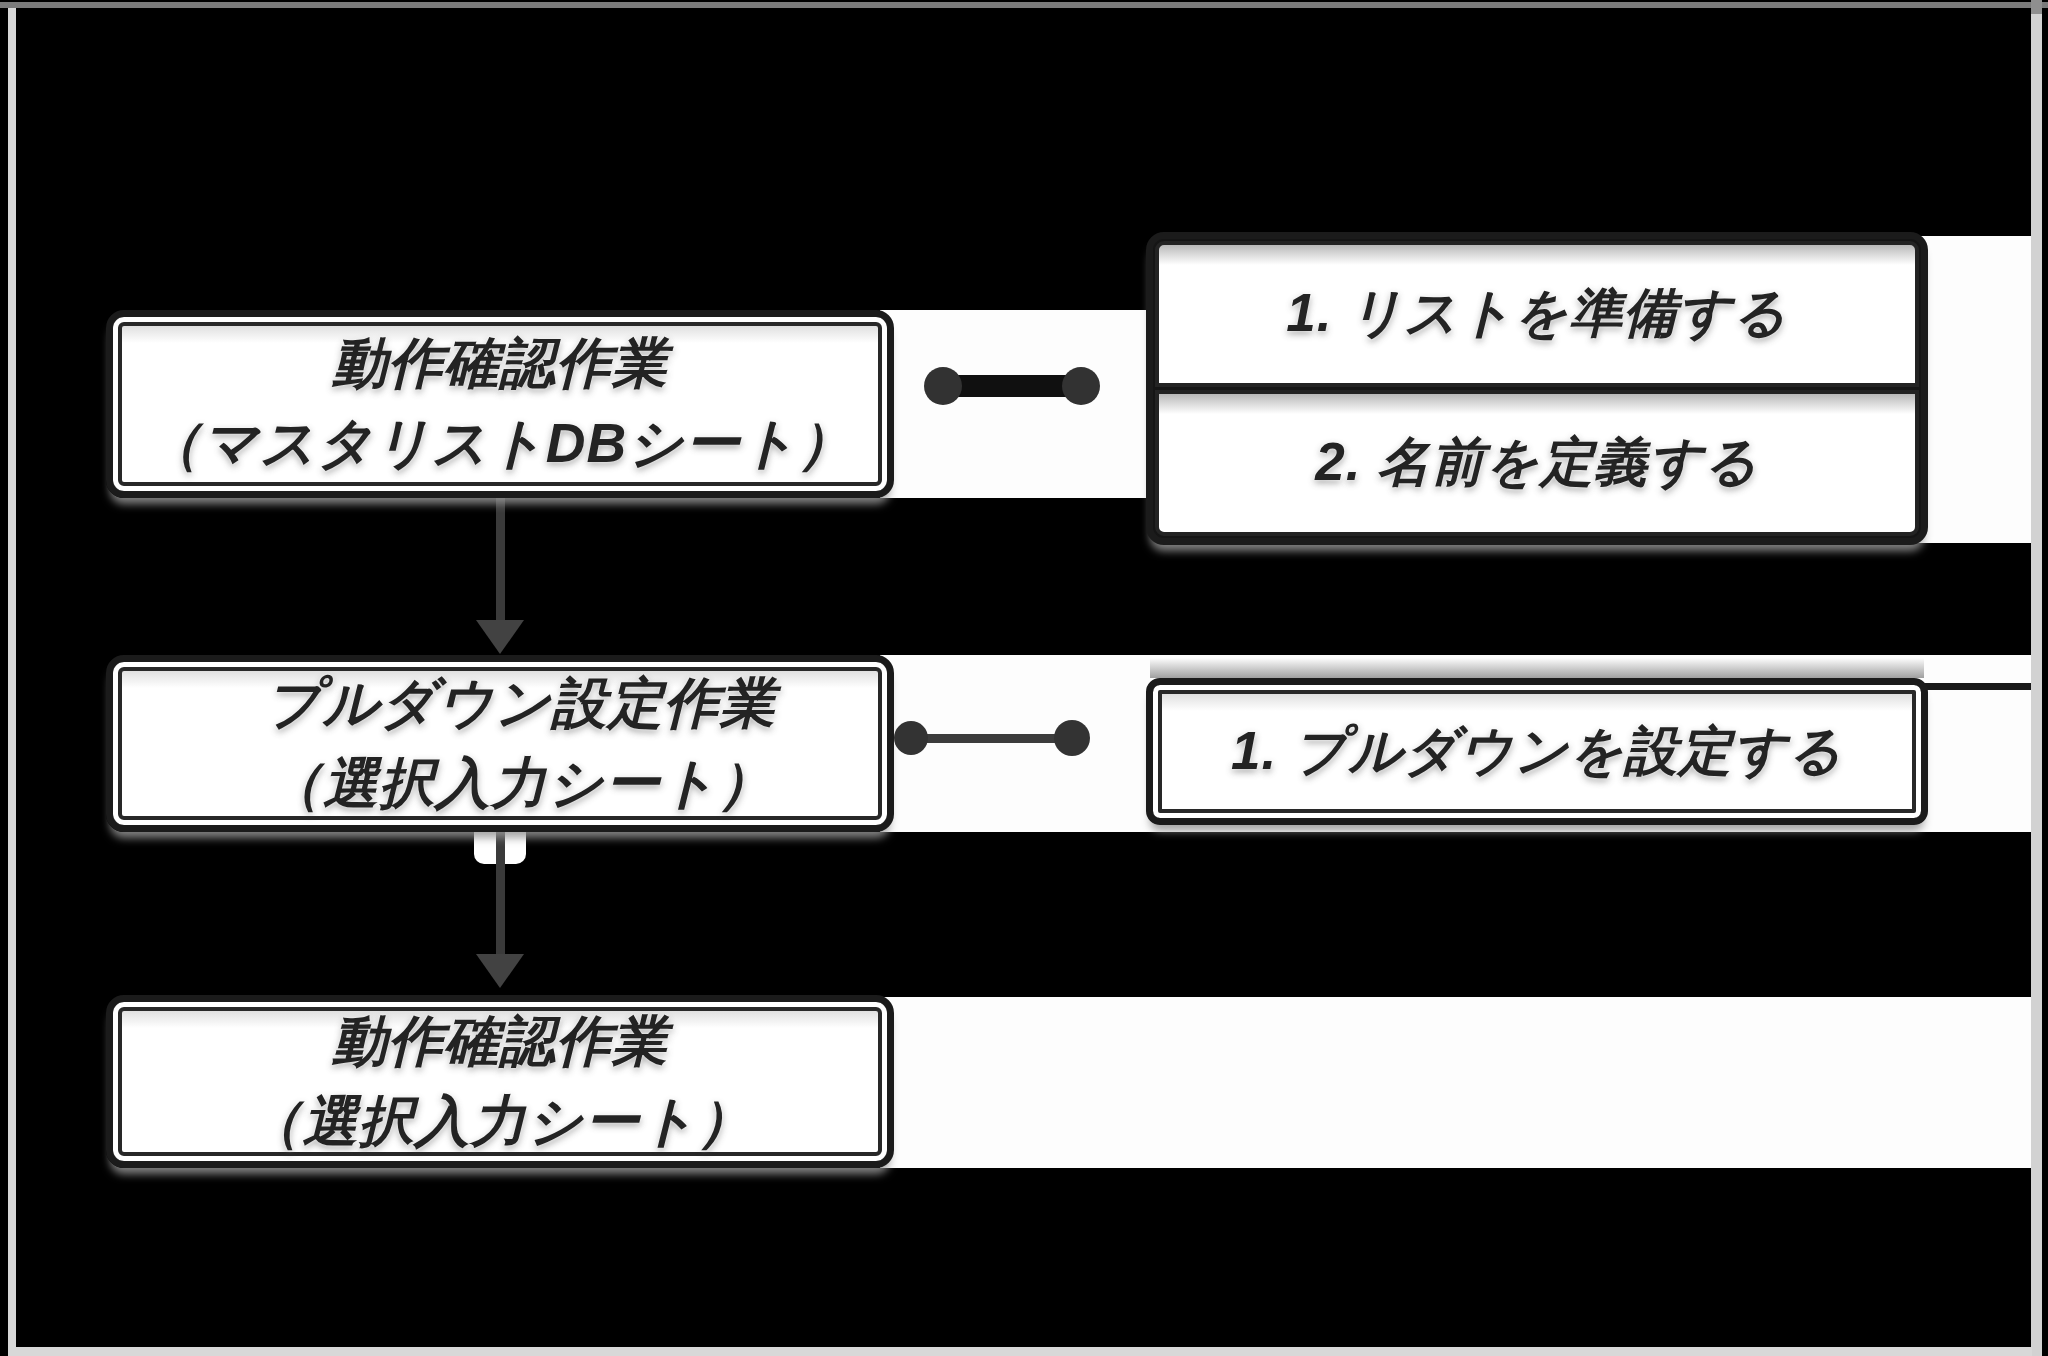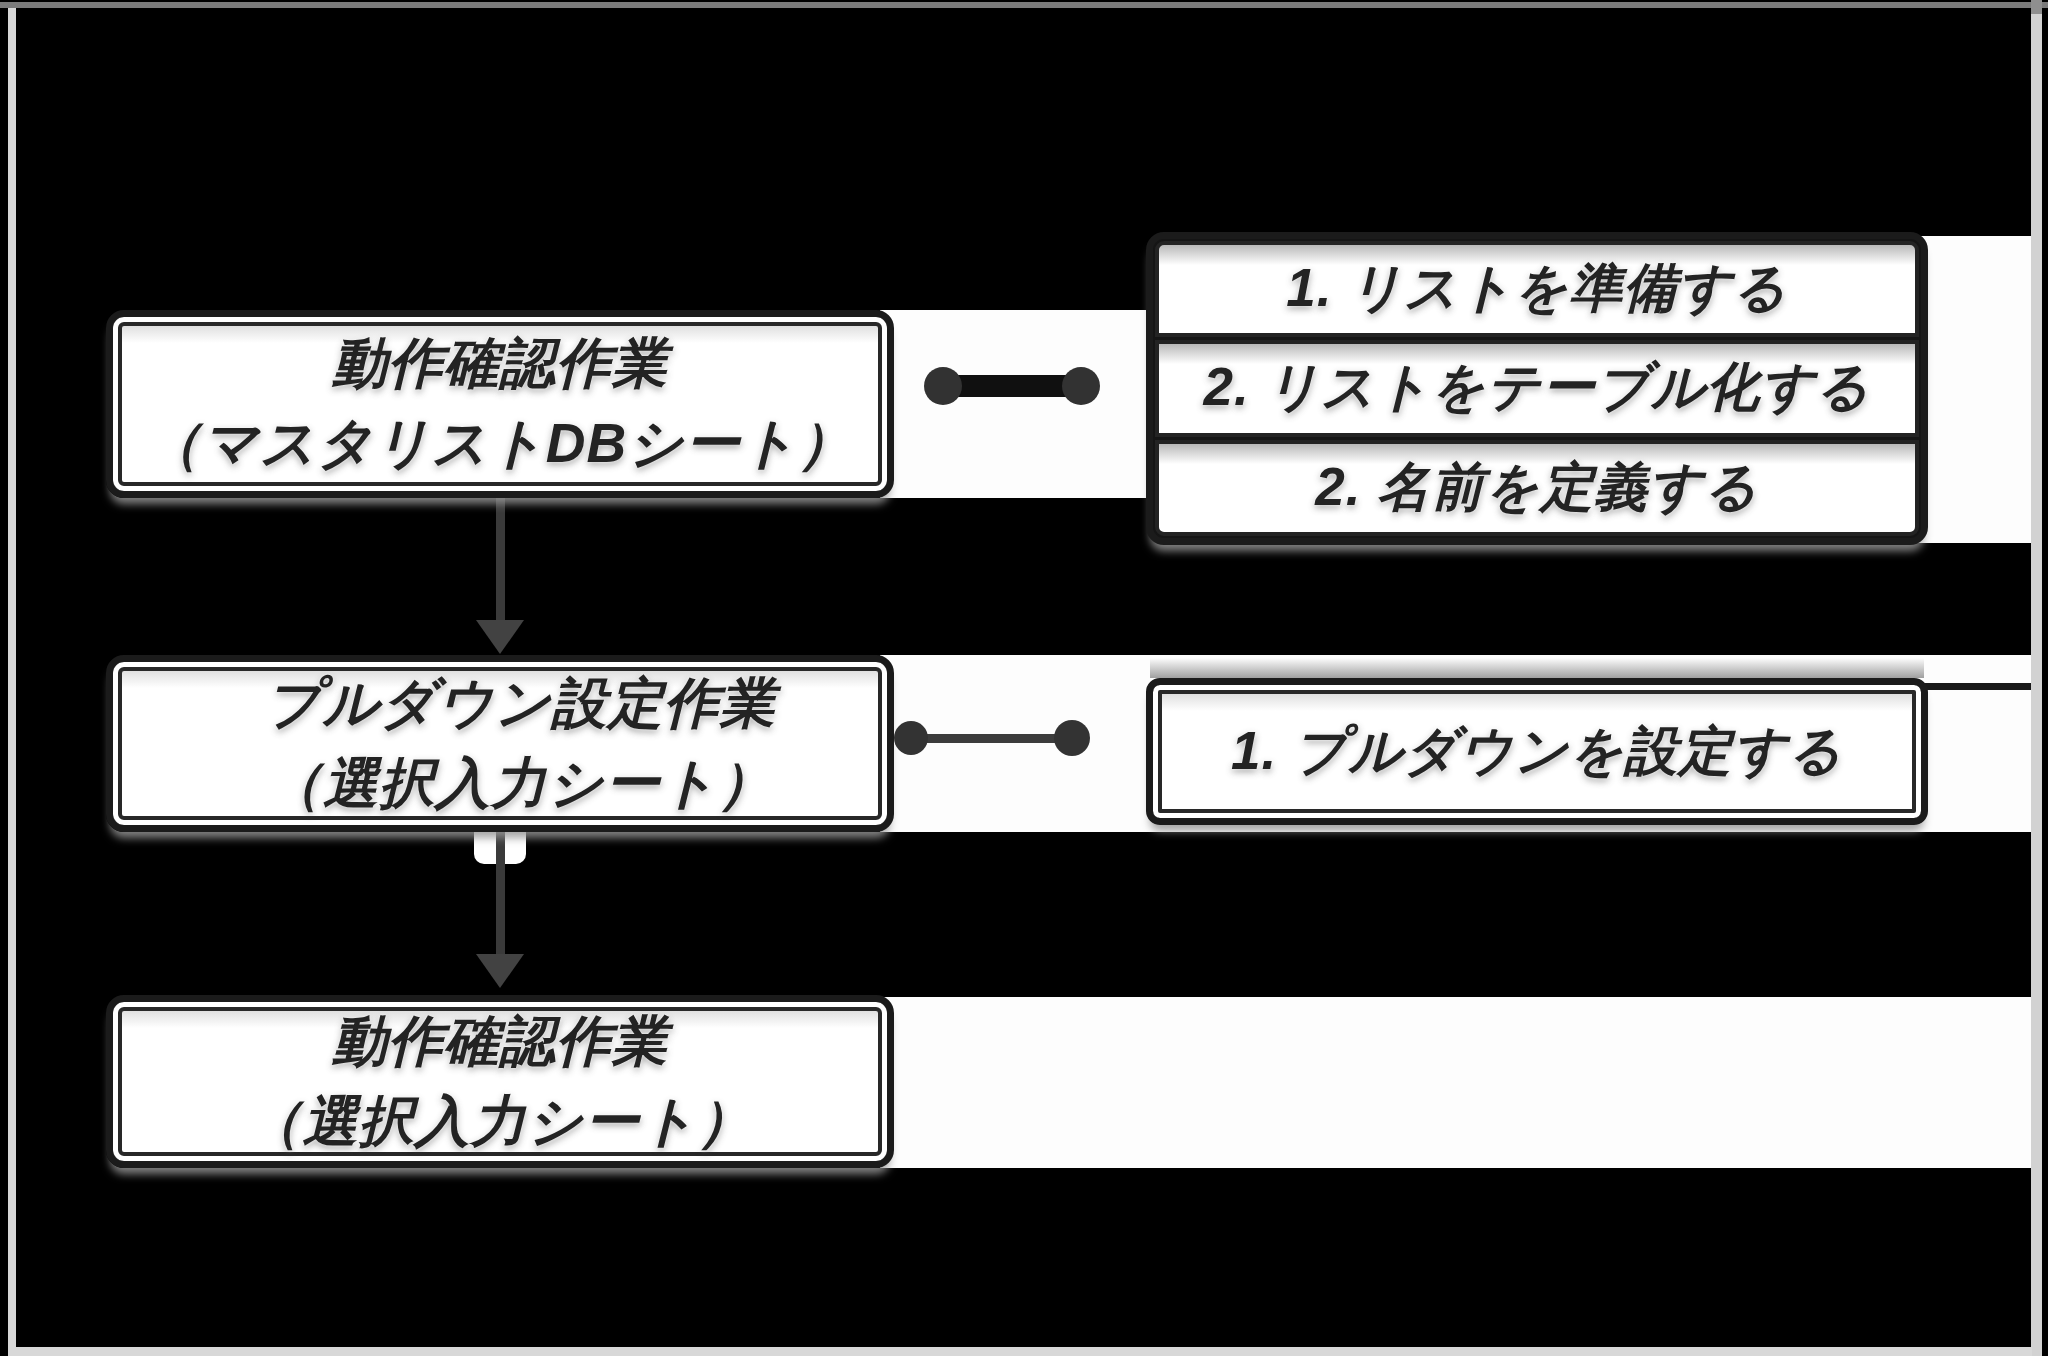--- a/index.html
+++ b/index.html
@@ -80,21 +80,20 @@
     <span class="t2">（選択入力シート）</span>
   </div>
 
   <div class="abs wbox tasktext" style="left:106px;top:995px;width:788px;height:173px;">
     <span class="t1">動作確認作業</span>
     <span class="t2">（選択入力シート）</span>
   </div>
 
   <div class="abs steps" style="left:1146px;top:232px;width:782px;height:313px;">
     <div class="steprow">1. リストを準備する</div>
-    <div class="steprow">2. リストをテーブル化する</div>
     <div class="steprow">2. 名前を定義する</div>
   </div>
 
   <div class="abs shade" style="left:1150px;top:658px;width:774px;height:20px;"></div>
   <div class="abs underline-dash" style="left:1924px;top:683px;width:108px;height:7px;"></div>
 
   <div class="abs wbox" style="left:1146px;top:678px;width:782px;height:147px;border-radius:14px;">
     <span class="t1" style="font-size:53px;letter-spacing:1px;">1. プルダウンを設定する</span>
   </div>
 

